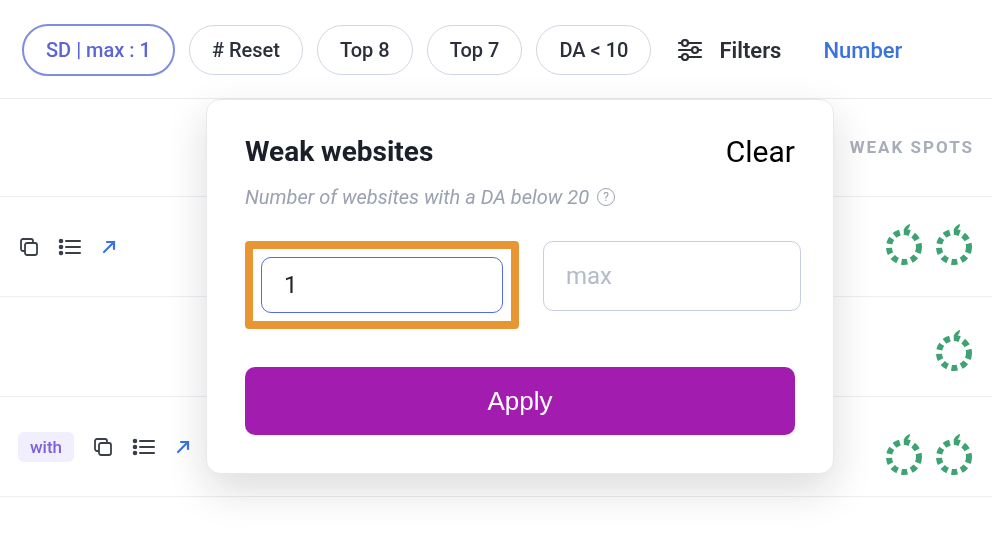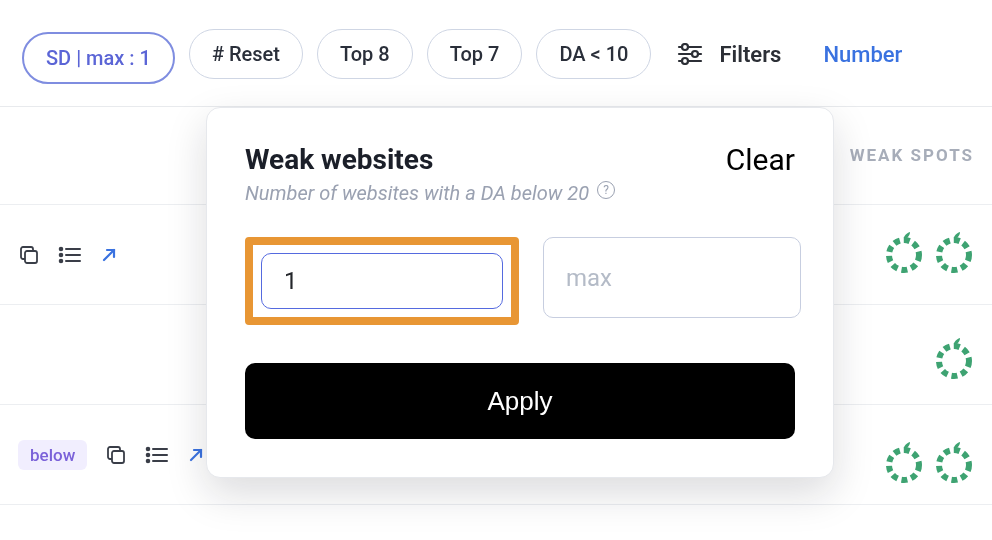--- a/index.html
+++ b/index.html
@@ -30,21 +30,20 @@
       color: #2a2f3a;
       background: #fff;
       cursor: pointer;
       white-space: nowrap;
       font-weight: 500;
     }
     .filter-pill.active {
       border-color: #7f8de0;
       color: #5b65d6;
       border-width: 2px;
-      margin-top: 8px;
     }
     .filters-btn {
       display: inline-flex;
       align-items: center;
       gap: 16px;
       font-size: 22px;
       font-weight: 600;
       color: #2c2f36;
       cursor: pointer;
       margin-left: 12px;
@@ -115,37 +114,38 @@
       border: 1px solid #e6e8ec;
       border-radius: 14px;
       box-shadow: 0 16px 40px rgba(18, 22, 33, 0.15);
       padding: 34px 38px 38px;
       z-index: 10;
     }
     .popover-head {
       display: flex;
       justify-content: space-between;
       align-items: center;
-      margin-bottom: 4px;
+      margin-bottom: 16px;
     }
     .popover-title {
       font-size: 28px;
       font-weight: 700;
       color: #1b1f29;
     }
     .clear-link {
       font-size: 30px;
       color: #000000;
       cursor: pointer;
     }
     .popover-sub {
       font-size: 20px;
       color: #9aa1b1;
       font-style: italic;
       display: flex;
+      align-items: center;
       gap: 8px;
       margin-bottom: 32px;
     }
     .help-circle {
       width: 18px;
       height: 18px;
       border: 1.5px solid #9aa1b1;
       border-radius: 50%;
       font-size: 12px;
       font-style: normal;
@@ -159,39 +159,39 @@
       gap: 24px;
       margin-bottom: 38px;
     }
     .highlight {
       border: 8px solid #e89634;
       padding: 8px;
       border-radius: 4px;
     }
     .range-input {
       width: 258px;
-      height: 81px;
+      height: 70px;
       border: 1.5px solid #c7cee0;
       border-radius: 10px;
       font-size: 24px;
       padding: 0 22px;
       color: #24262b;
       font-family: inherit;
       outline: none;
     }
     .highlight .range-input {
       border-color: #556adf;
       width: 242px;
       height: 56px;
     }
     .range-input::placeholder { color: #b4bbc7; }
     .apply-btn {
       width: 100%;
-      height: 76px;
-      background: #000000;
+      height: 68px;
+      background: #a21caf;
       color: #fff;
       font-size: 26px;
       font-weight: 500;
       border: none;
       border-radius: 10px;
       cursor: pointer;
     }
   </style>
 </head>
 <body>
@@ -261,21 +261,21 @@
   <div class="row">
     <div class="fruit-icons" style="top:228px">
       <span><svg width="40" height="44" viewBox="0 0 40 44">
             <path d="M20 8 C22 4 26 3 26 3 C26 6 24 9 20 10" fill="#3ea372"></path>
             <circle cx="20" cy="26" r="15" fill="none" stroke="#3ea372" stroke-width="6" stroke-dasharray="6 4"></circle>
           </svg></span>
     </div>
   </div>
   <div class="row">
     <div class="left-controls">
-      <span class="pill-tag">below</span>
+      <span class="pill-tag">with</span>
       <span class="icon-box">
         <svg width="22" height="22" viewBox="0 0 22 22" fill="none" stroke="#3a3e48" stroke-width="1.8">
             <rect x="3" y="3" width="12" height="12" rx="2"></rect>
             <rect x="7" y="7" width="12" height="12" rx="2" fill="#fff"></rect>
           </svg>
       </span>
       <span class="icon-box">
         <svg width="24" height="20" viewBox="0 0 24 20" fill="none" stroke="#3a3e48" stroke-width="2" stroke-linecap="round">
             <line x1="8" y1="4" x2="22" y2="4"></line>
             <line x1="8" y1="10" x2="22" y2="10"></line>

